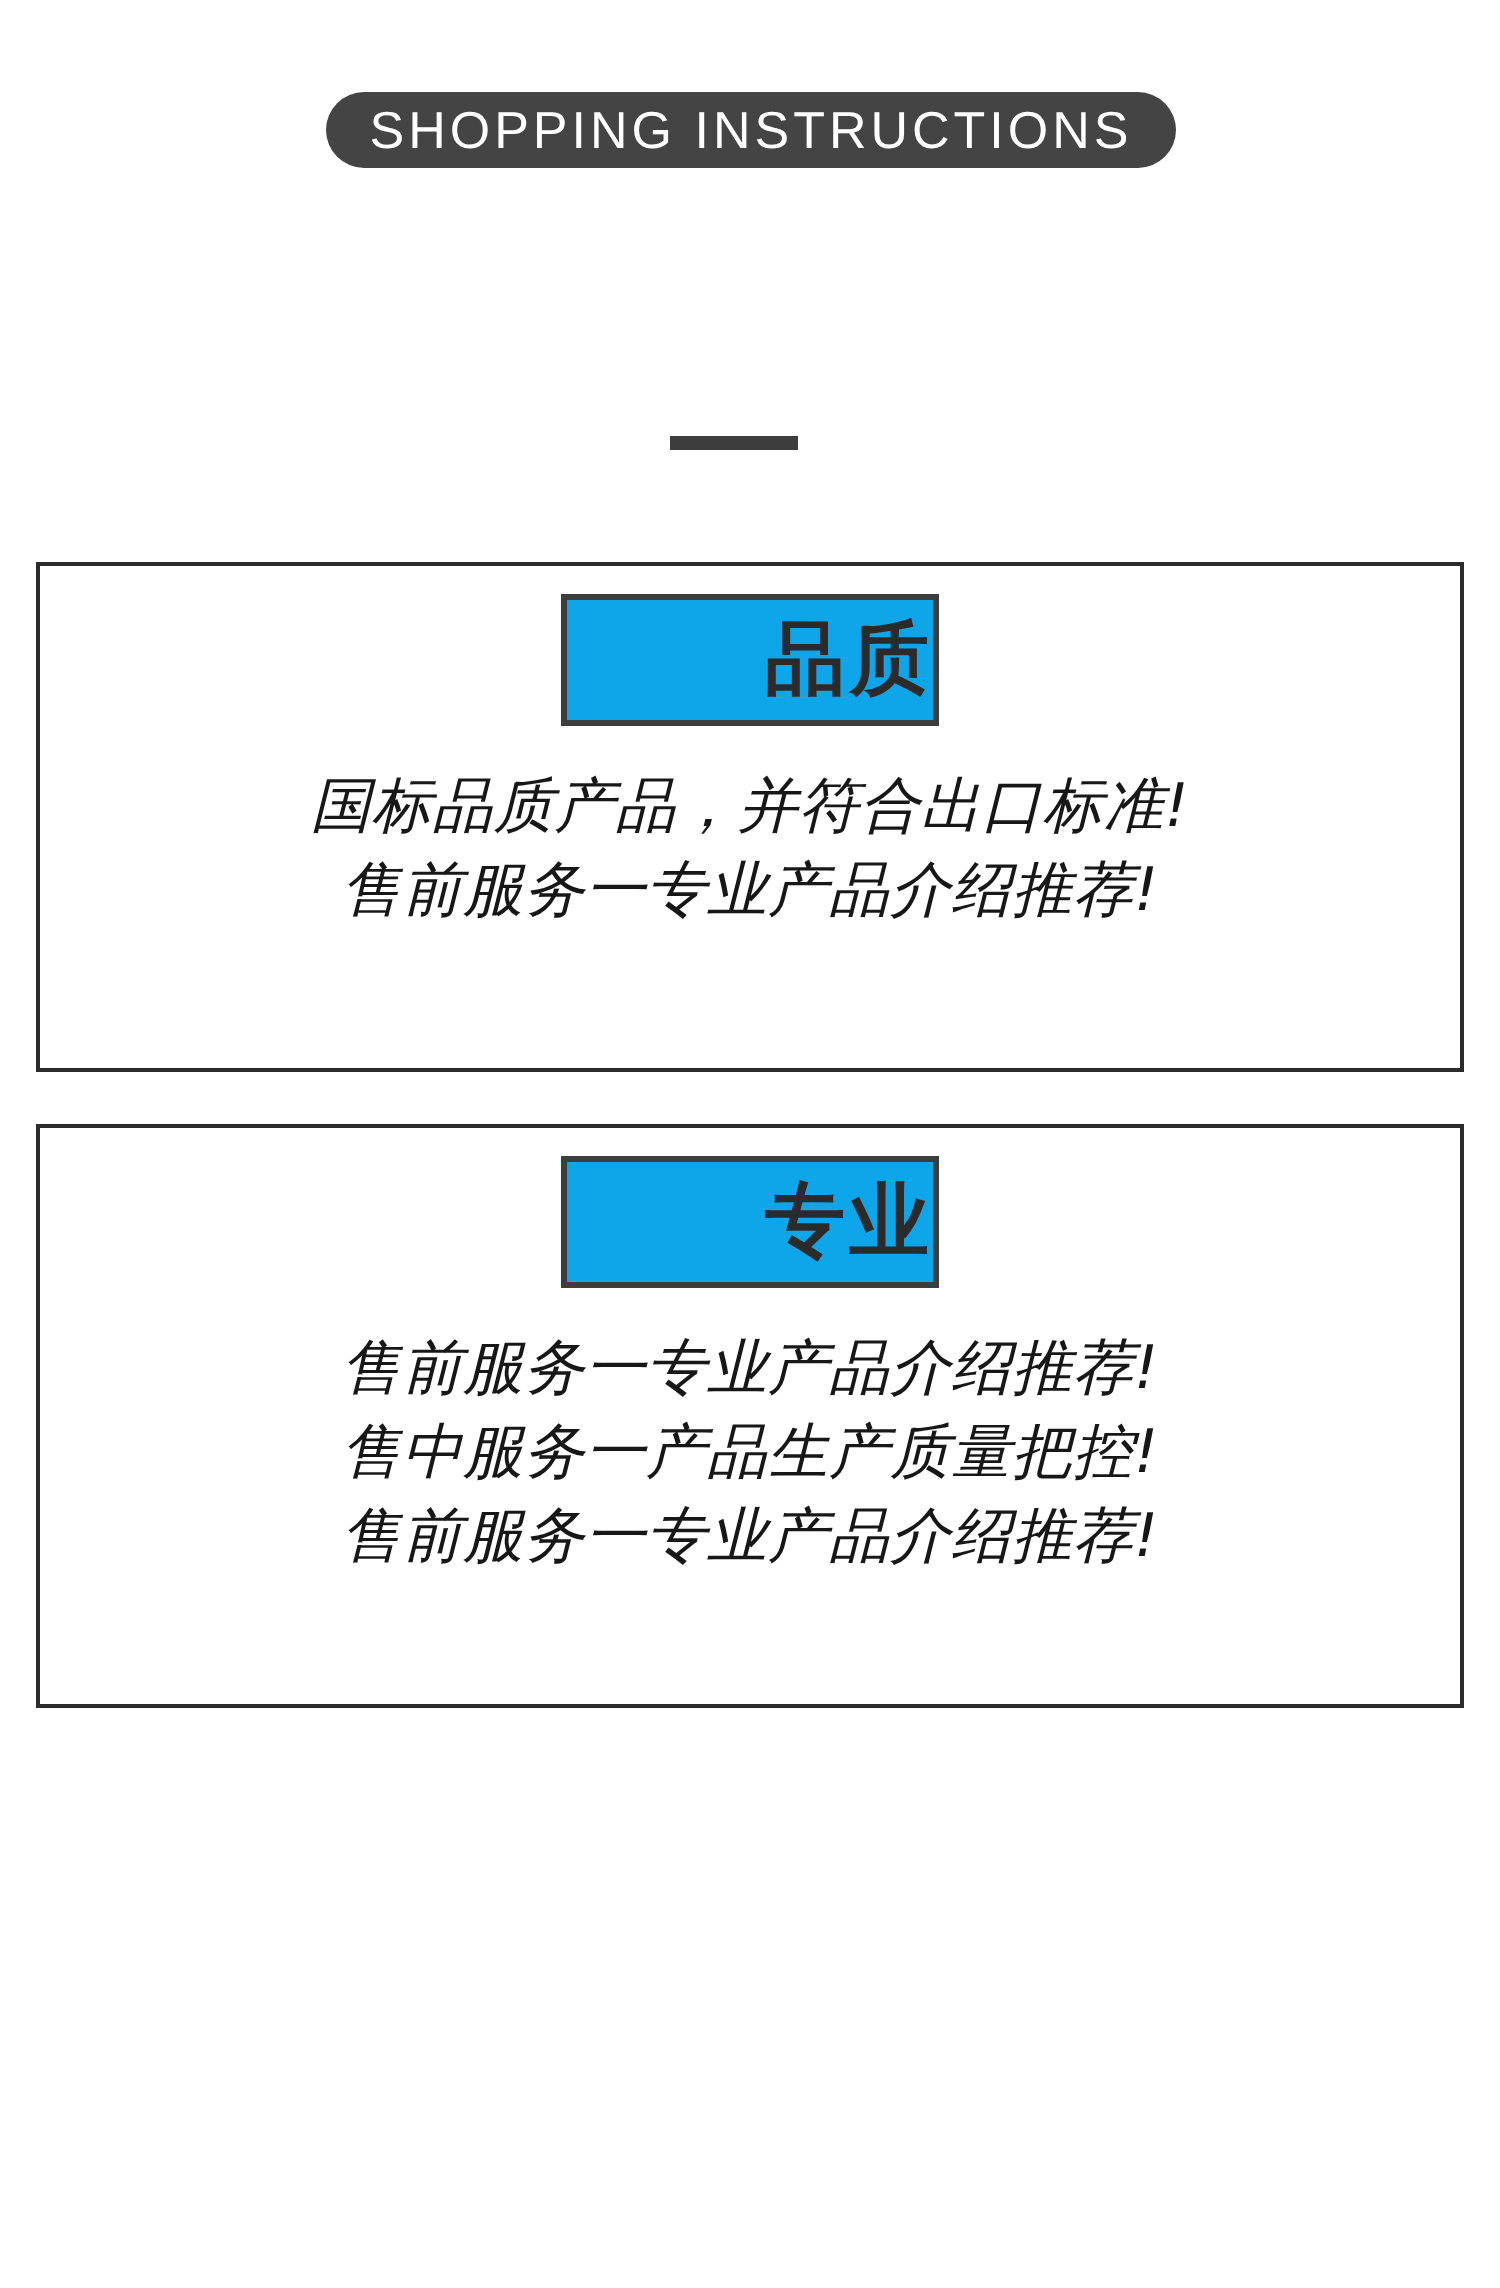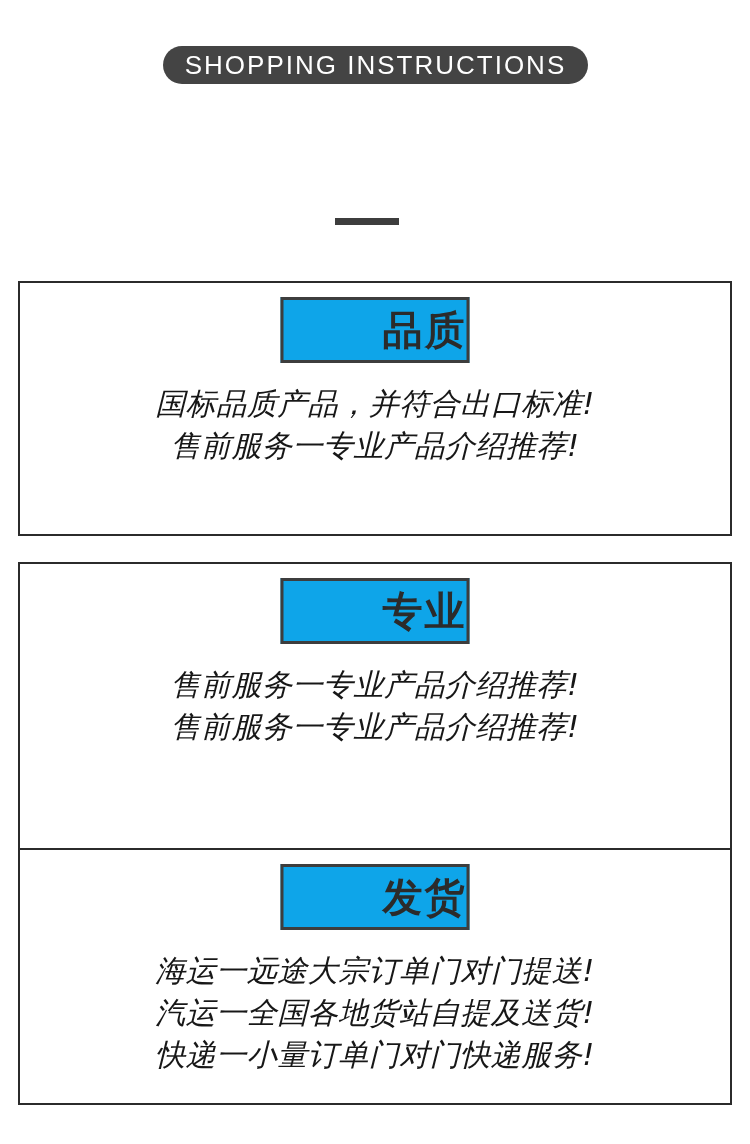--- a/index.html
+++ b/index.html
@@ -151,28 +151,19 @@
       <div class="card-line">售前服务一专业产品介绍推荐!</div>
     </div>
   </div>
 
   <div class="card card--service">
     <div class="badge">
       <span class="badge-text">专业</span>
     </div>
     <div class="card-lines">
       <div class="card-line">售前服务一专业产品介绍推荐!</div>
+      <div class="card-line">售中服务一产品生产质量把控!</div>
       <div class="card-line">售前服务一专业产品介绍推荐!</div>
     </div>
   </div>
 
-  <div class="card card--shipping">
-    <div class="badge">
-      <span class="badge-text">发货</span>
-    </div>
-    <div class="card-lines">
-      <div class="card-line">海运一远途大宗订单门对门提送!</div>
-      <div class="card-line">汽运一全国各地货站自提及送货!</div>
-      <div class="card-line">快递一小量订单门对门快递服务!</div>
-    </div>
-  </div>
 
 </div>
 
 </body></html>

